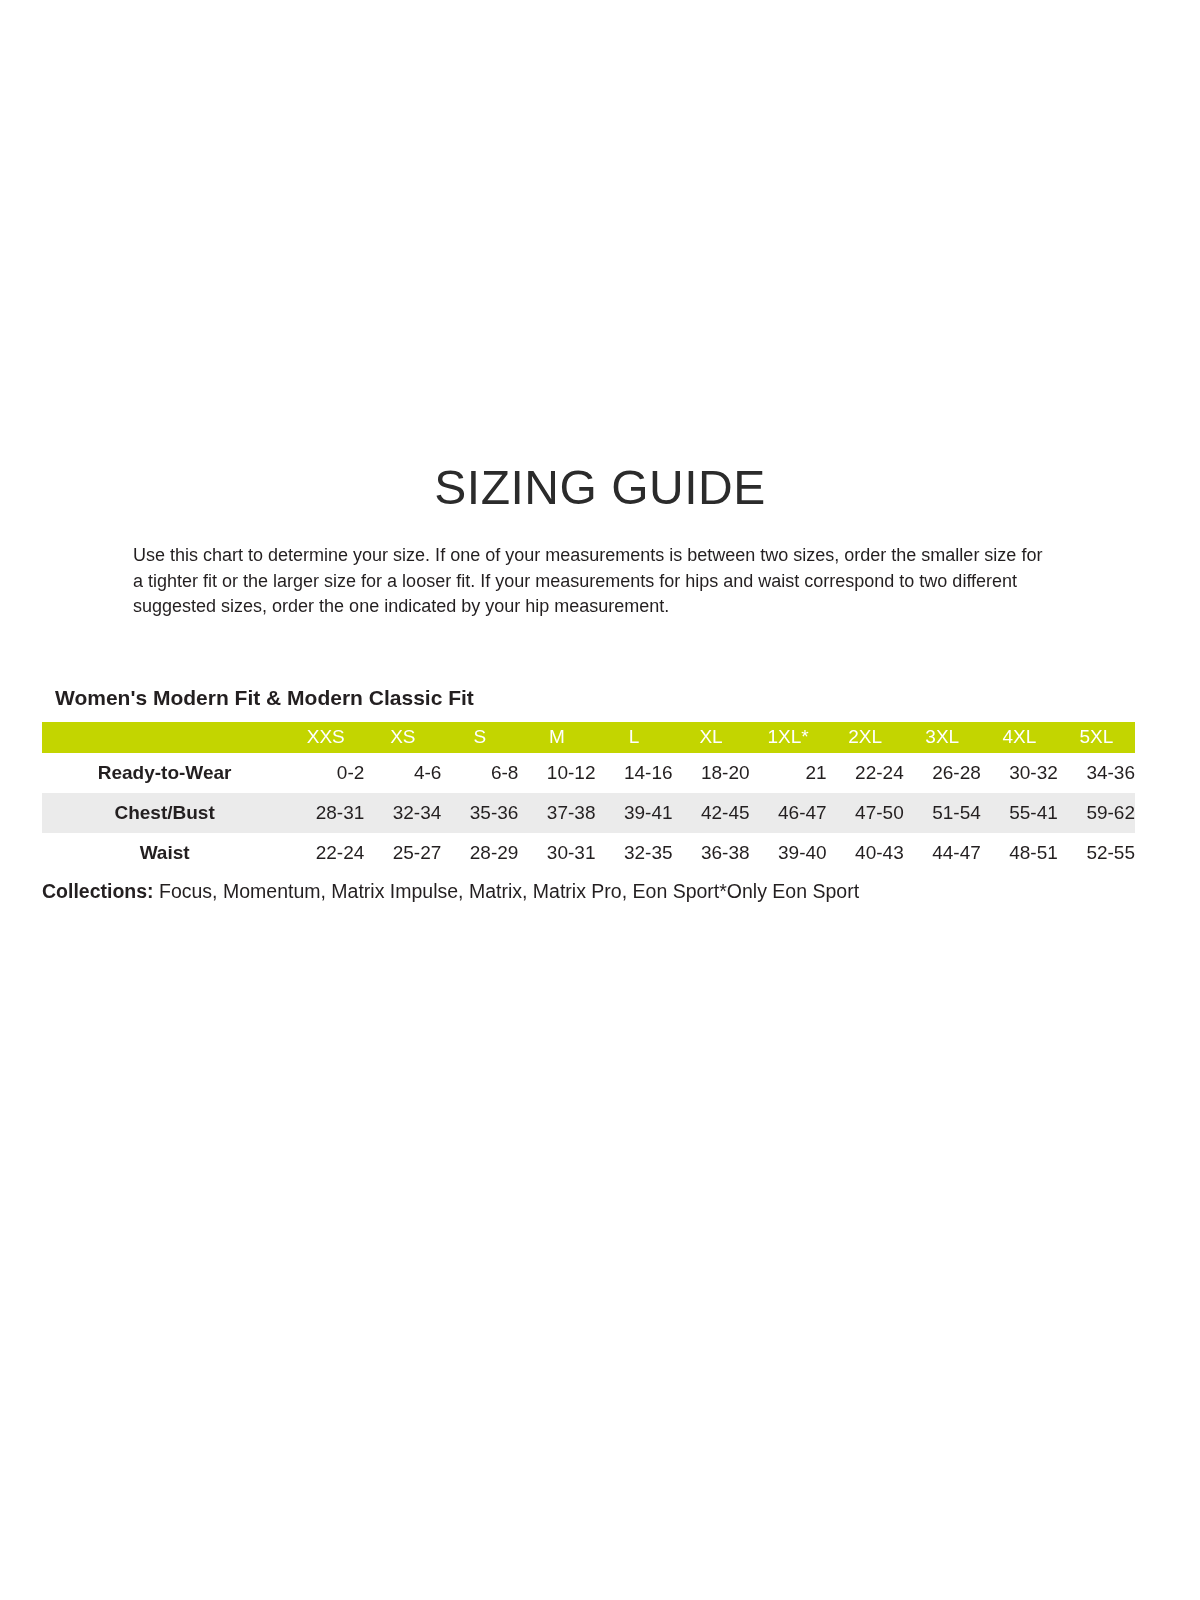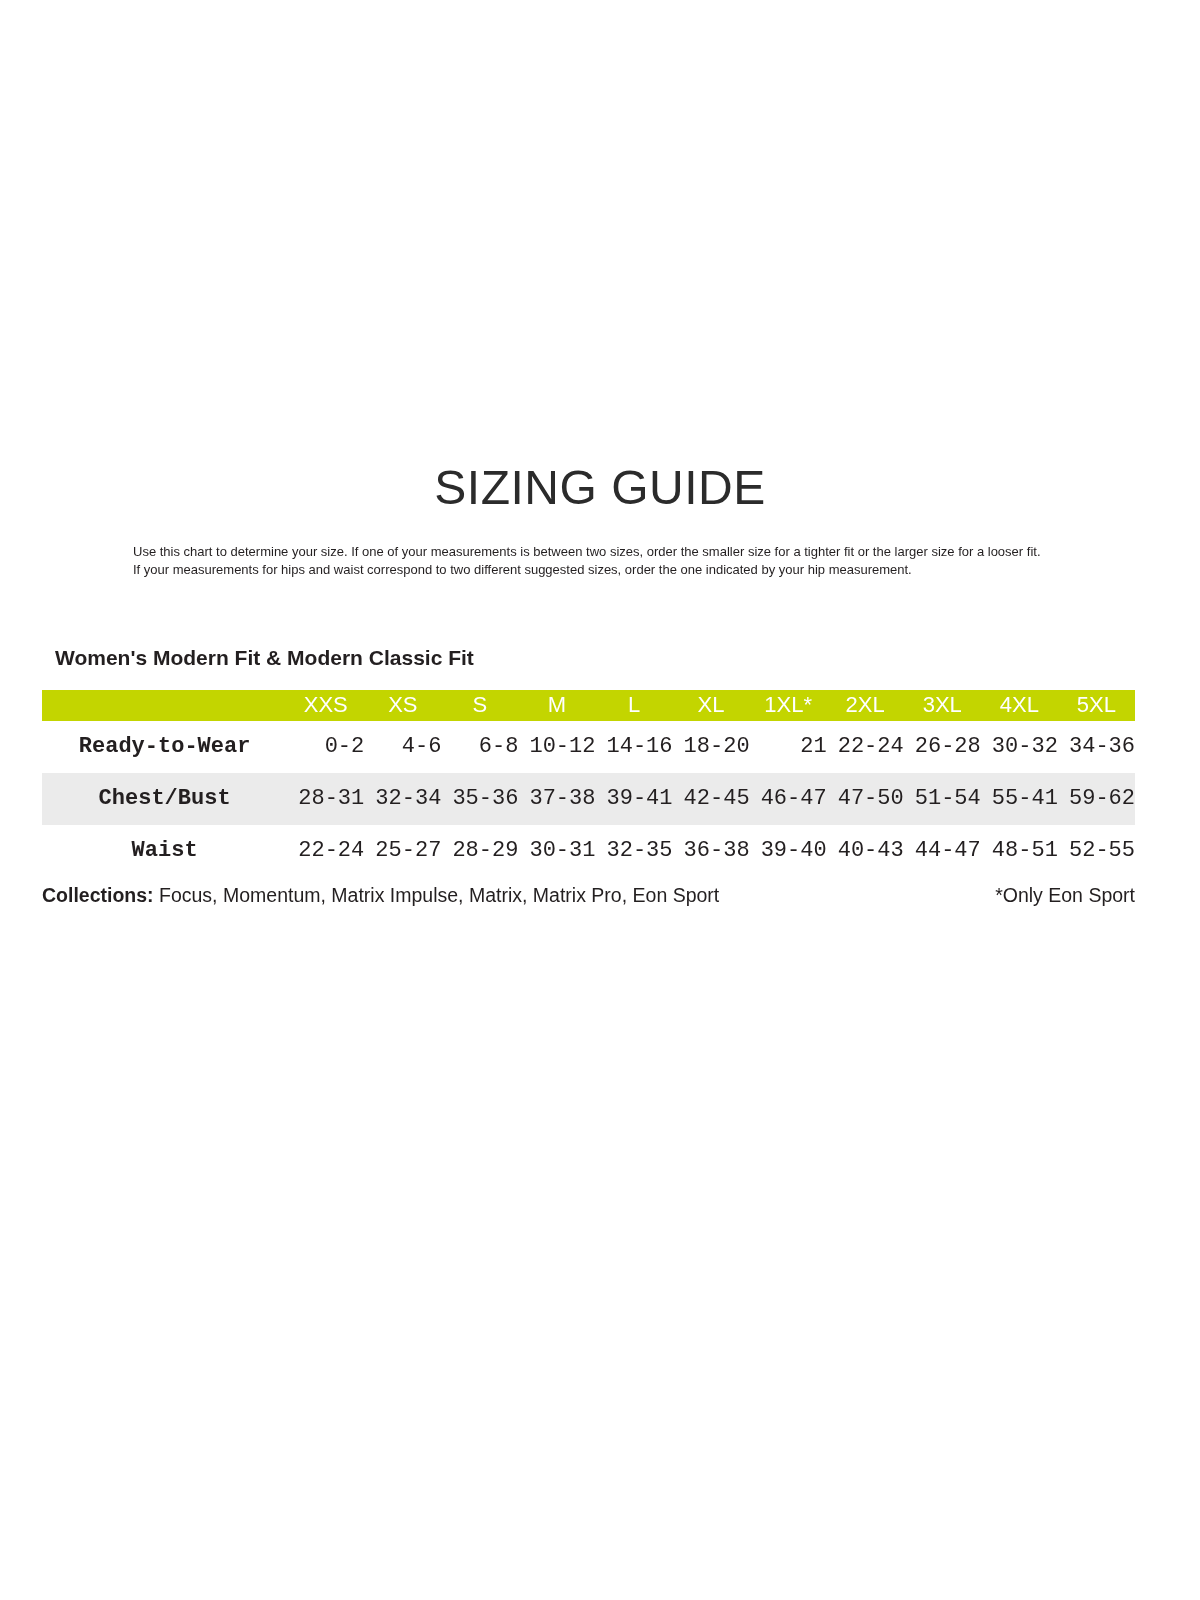--- a/index.html
+++ b/index.html
@@ -24,74 +24,72 @@
     padding-top: 460px;
     text-align: center;
     font-size: 48px;
     font-weight: 400;
     letter-spacing: 0.5px;
     color: #2b2b2b;
   }
   .intro {
     width: 918px;
     margin: 28px 0 0 133px;
-    font-size: 13px;
+    font-size: 18px;
     line-height: 1.42;
     color: #231f20;
   }
   .section-heading {
     margin: 66px 16px 0 55px;
     font-size: 21px;
     font-weight: 700;
     color: #231f20;
   }
   table.size-table {
     border-collapse: collapse;
     table-layout: fixed;
     width: 1093px;
-    margin: 20px 0 0 42px;
-    font-size: 22px;
+    margin: 12px 0 0 42px;
+    font-size: 19px;
   }
   table.size-table col.label-col { width: 245px; }
   table.size-table col.data-col { width: 77px; }
   table.size-table thead tr {
     background: #c3d500;
   }
   table.size-table thead th {
     height: 31px;
     padding: 0;
     color: #ffffff;
     font-weight: 400;
     text-align: center;
     vertical-align: middle;
   }
   table.size-table tbody tr {
-    height: 52px;
-    font-family: Liberation Mono, monospace;
+    height: 40px;
   }
   table.size-table tbody tr.striped {
     background: #ebebeb;
     padding-left: 39px;
   }
   table.size-table tbody th.row-label {
     font-weight: 700;
     text-align: center;
     padding: 0;
     vertical-align: middle;
   }
   table.size-table tbody td {
     text-align: right;
     padding: 0;
     vertical-align: middle;
   }
   .footer {
     width: 1093px;
     margin: 7px 0 0 42px;
     display: flex;
-    justify-content: space-between;
     align-items: baseline;
     font-size: 19.5px;
   }
   .footer .bold {
     font-weight: 700;
   }
 </style>
 </head>
 <body>
 

